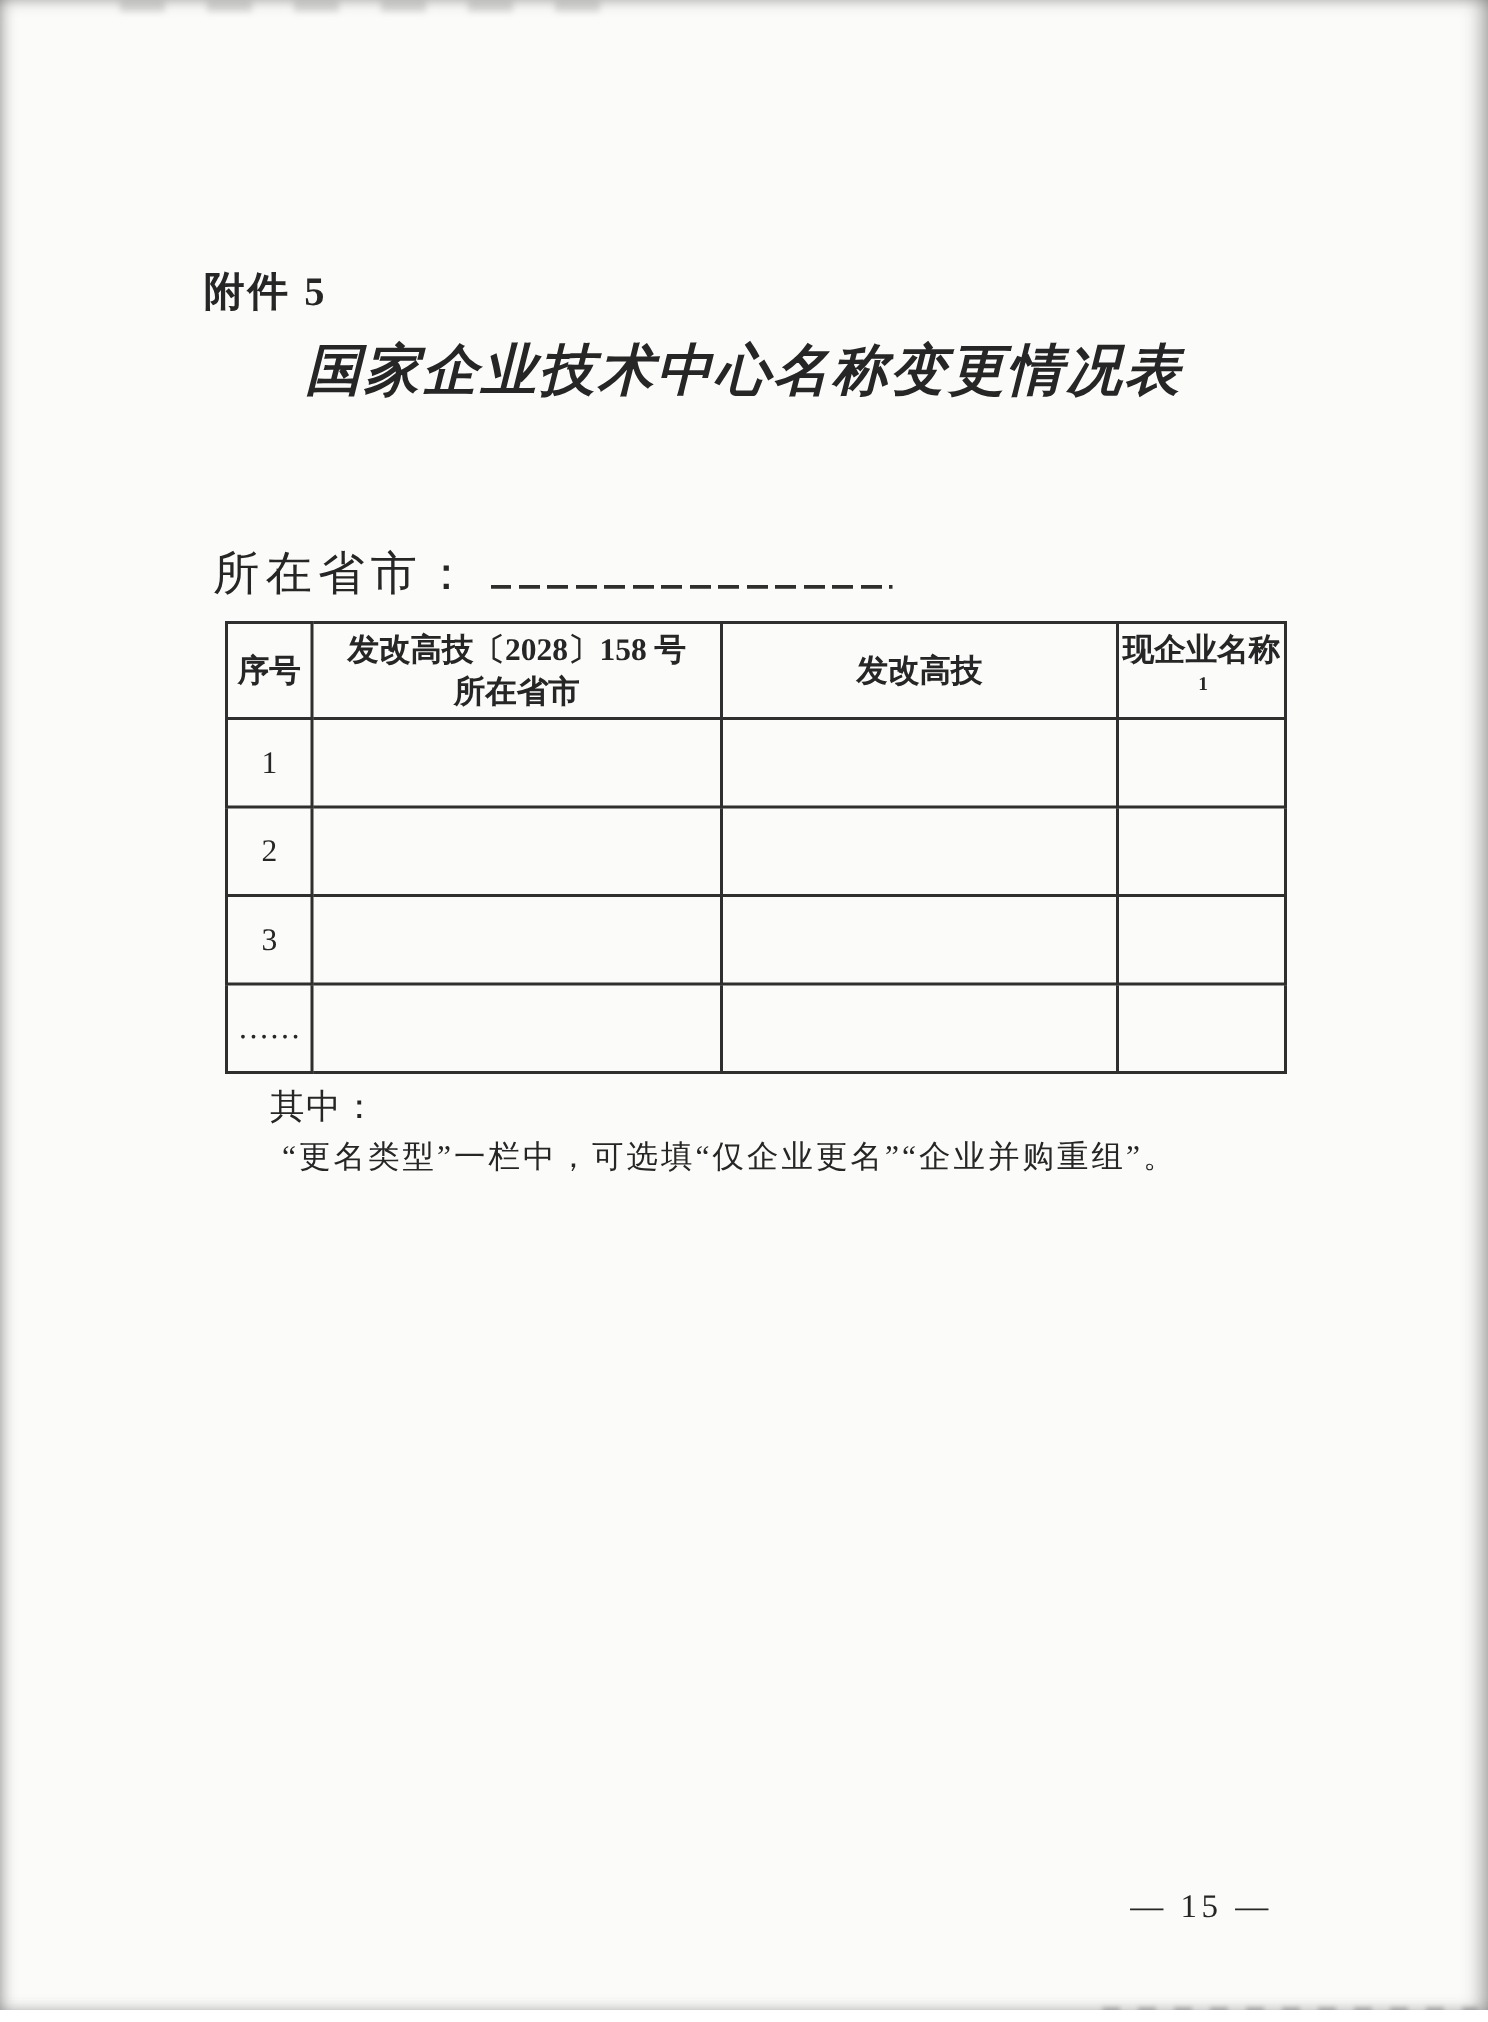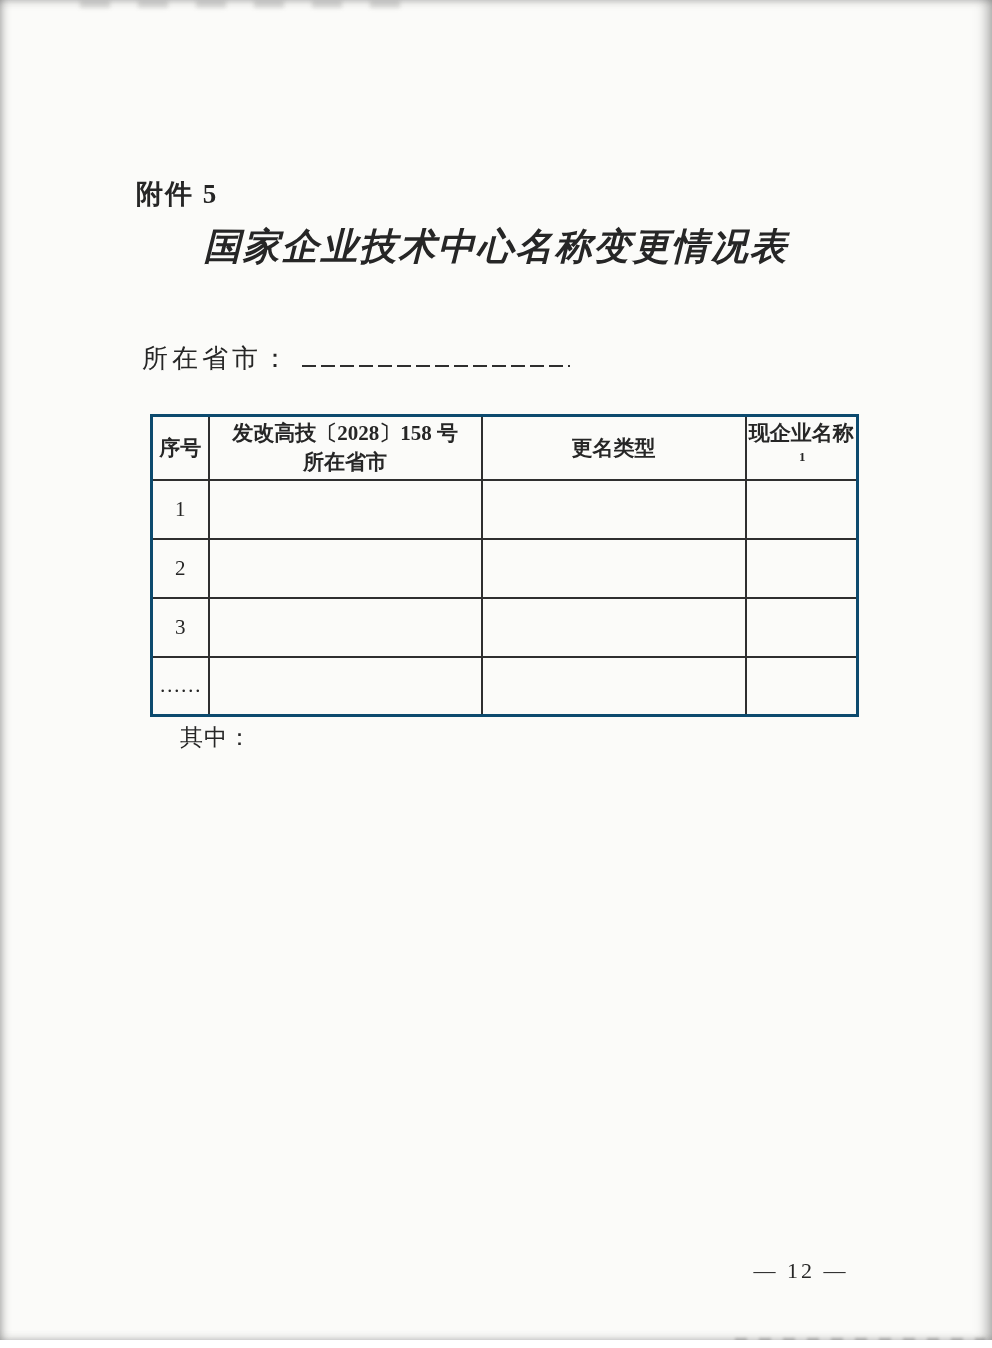--- a/index.html
+++ b/index.html
@@ -36,41 +36,41 @@
     width: 100%;
     text-align: center;
     font-size: 37px;
     font-weight: bold;
     letter-spacing: 2px;
     font-style: italic;
   }
   .province-line {
     position: absolute;
     left: 142px;
-    top: 340px;
-    font-size: 26px;
+    top: 360px;
+    font-size: 31px;
     letter-spacing: 4px;
     white-space: nowrap;
   }
   .province-blank {
     display: inline-block;
     width: 268px;
     height: 1.05em;
     margin-left: 10px;
     vertical-align: baseline;
     background: repeating-linear-gradient(90deg, #2e2e2e 0 14px, rgba(0,0,0,0) 14px 19px) bottom / 100% 2.5px no-repeat;
   }
   .name-table {
     position: absolute;
     left: 150px;
     top: 414px;
     width: 706px;
     border-collapse: collapse;
     table-layout: fixed;
-    border: 3px solid #0c4a6e;
+    border: 1px solid #0c4a6e;
   }
   .name-table th, .name-table td {
     border: 2px solid #2f2f2f;
     text-align: center;
     vertical-align: middle;
     padding: 0;
     font-size: 21px;
     color: #262626;
   }
   .name-table thead tr { height: 64px; }
@@ -149,21 +149,21 @@
     <thead>
       <tr>
         <th>
           <span>序号</span>
         </th>
         <th>
           <span>发改高技〔2028〕158 号</span><br>
           <span>所在省市</span>
         </th>
         <th>
-          <span>更名类型</span>
+          <span>发改高技</span>
         </th>
         <th>
           <span>现企业名称</span><sup>1</sup>
         </th>
       </tr>
     </thead>
     <tbody>
       <tr>
         <td>1</td>
         <td></td>
@@ -186,18 +186,19 @@
         <td>……</td>
         <td></td>
         <td></td>
         <td></td>
       </tr>
     </tbody>
   </table>
 
   <div class="notes-heading">其中：</div>
 
-
-  <div class="page-number">— 12 —</div>
+  <div class="notes-line">“更名类型”一栏中，可选填“仅企业更名”“企业并购重组”。</div>
+
+  <div class="page-number">— 15 —</div>
 
   <div class="scan-artifact-bottom"></div>
 
 </div>
 
 </body></html>

